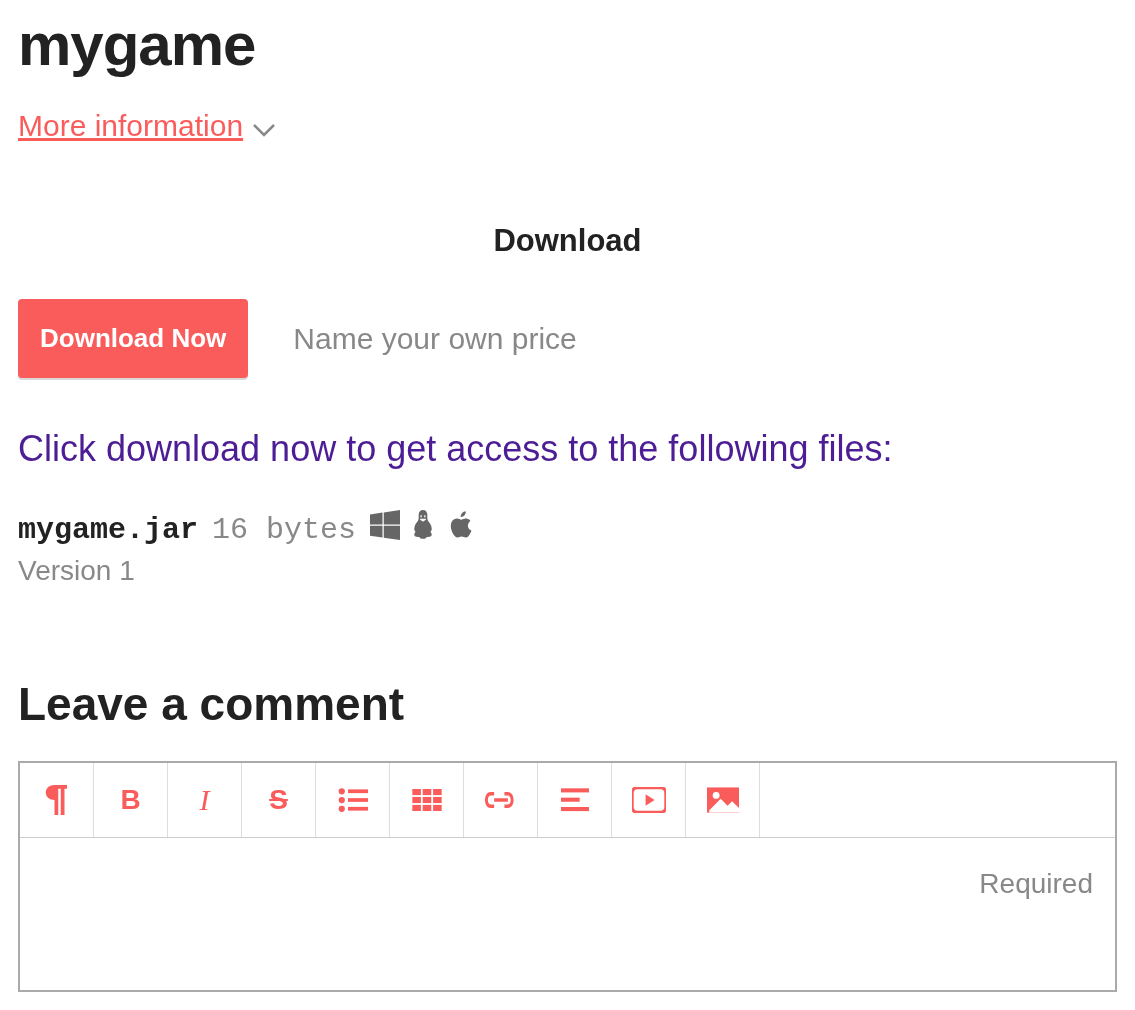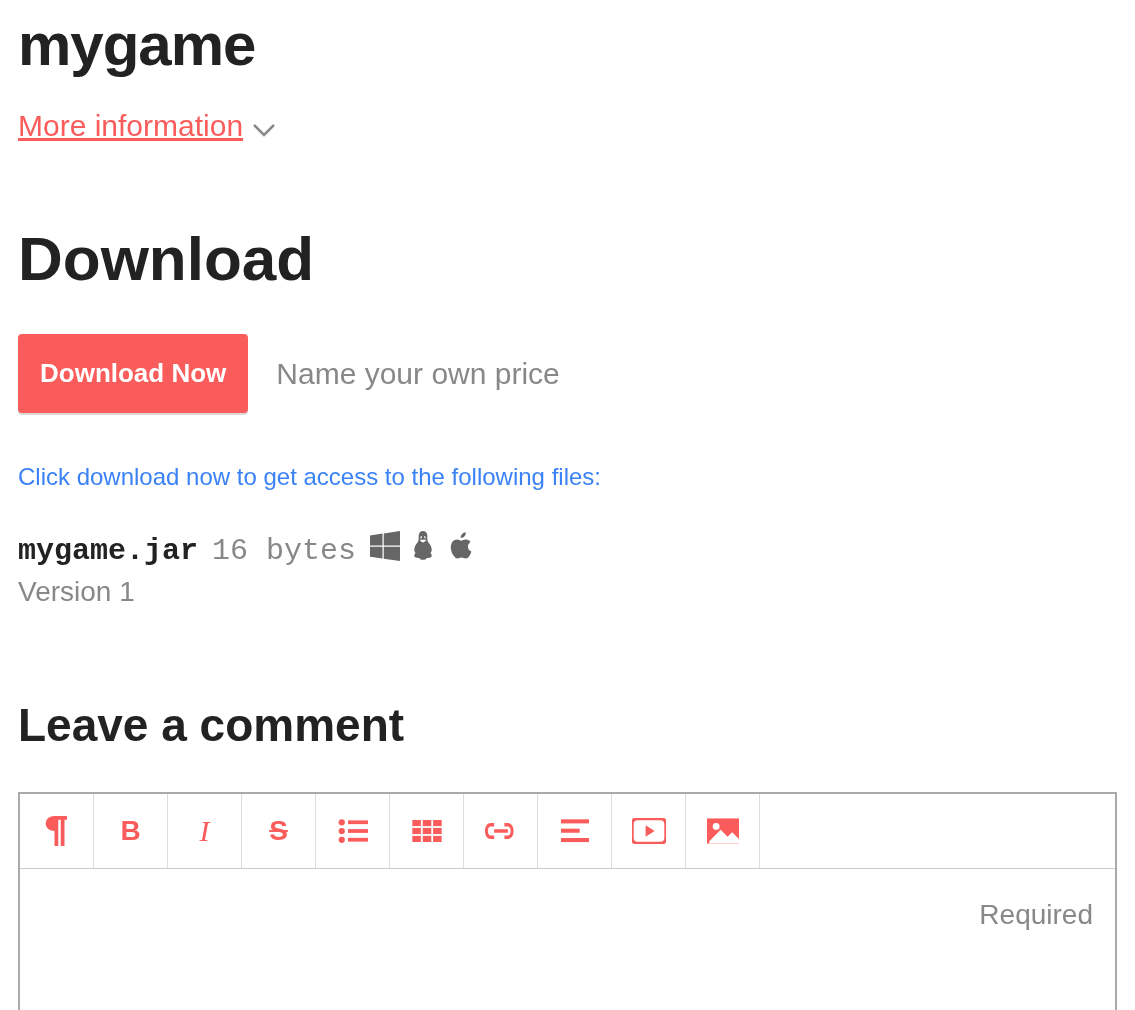--- a/index.html
+++ b/index.html
@@ -20,25 +20,26 @@
       color: #fa5c5c;
       font-size: 30px;
       text-decoration: underline;
       cursor: pointer;
       display: inline-flex;
       align-items: flex-end;
       gap: 10px;
     }
     .more-info-link .chev { color: #888; font-size: 20px; text-decoration: none; }
     .section-heading {
-      font-size: 62px;
+      font-size: 31px;
       font-weight: 900;
       color: #222;
       margin-top: 80px;
       margin-bottom: 40px;
+      text-align: center;
     }
     .download-row {
       display: flex;
       align-items: center;
       gap: 28px;
       margin-bottom: 50px;
     }
     .download-btn {
       background: #fa5c5c;
       color: #fff;
@@ -46,43 +47,44 @@
       border-radius: 4px;
       padding: 24px 22px;
       font-size: 26px;
       font-weight: 700;
       cursor: pointer;
       box-shadow: 0 2px 0 rgba(0,0,0,0.15);
     }
     .price-label {
       color: #888;
       font-size: 30px;
+      margin-left: 17px;
     }
     .download-desc {
-      font-size: 24px;
-      color: #3b82f6;
+      font-size: 36px;
+      color: #4c1d95;
       margin-bottom: 40px;
     }
     .file-row {
       display: flex;
       align-items: center;
       gap: 14px;
       font-size: 30px;
       font-family: Liberation Mono, monospace;
     }
     .file-name { font-weight: 700; color: #222; }
     .file-size { color: #888; }
     .platform-icons { display: flex; gap: 8px; align-items: center; }
     .platform-icons svg { fill: #666; }
     .file-version { color: #888; font-size: 28px; margin-top: 6px; }
     .comment-heading {
       font-size: 46px;
       font-weight: 900;
       margin-top: 90px;
-      margin-bottom: 40px;
+      margin-bottom: 30px;
     }
     .editor {
       border: 2px solid #aaa;
       width: 100%;
     }
     .toolbar {
       display: flex;
       border-bottom: 1px solid #ccc;
       background: #fff;
     }

